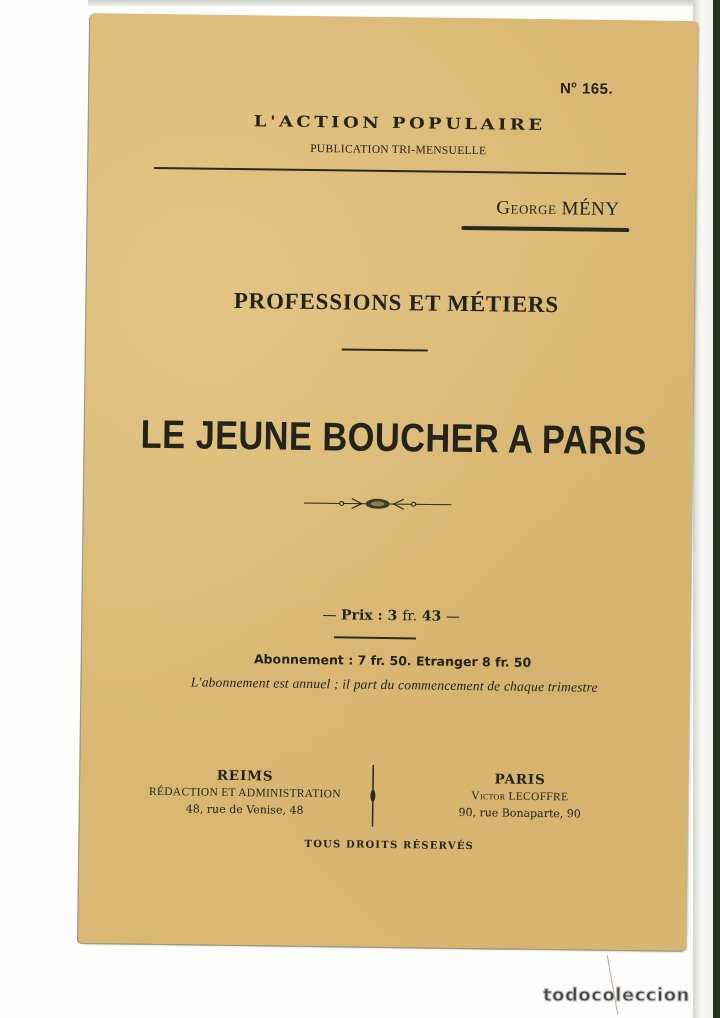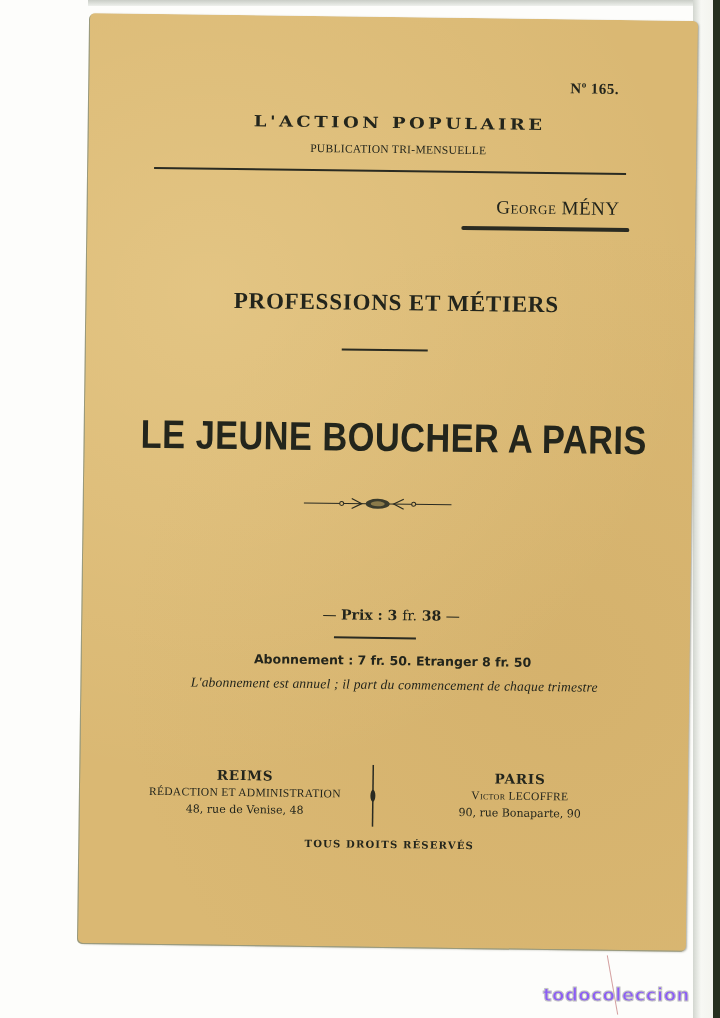--- a/index.html
+++ b/index.html
@@ -18,21 +18,21 @@
       background-image:
         radial-gradient(circle at 20% 30%, rgba(255,235,180,0.25), transparent 60%),
         radial-gradient(circle at 80% 70%, rgba(190,150,80,0.18), transparent 55%);
       border-radius: 5px;
       box-shadow: -1px 1px 0 #9a9a7c, 1px 1px 2px rgba(80,80,60,0.45);
       transform: rotate(0.75deg);
       transform-origin: center center;
       color: #23251c;
     }
 
-    .issue-no { position: absolute; right: 78px; top: 60px; font-family: Liberation Serif, serif; font-weight: bold; font-size: 15px; letter-spacing: 0.5px; }
+    .issue-no { position: absolute; right: 84px; top: 60px; font-family: Liberation Sans, sans-serif; font-weight: bold; font-size: 15px; letter-spacing: 0.5px; }
     .issue-no sup { font-size: 9px; }
     .masthead { position: absolute; left: 0; right: 0; top: 95px; text-align: center; font-family: "DejaVu Serif", serif; font-weight: bold; font-size: 18px; letter-spacing: 3.5px; padding-left: 14px; transform: scaleY(0.85); }
     .subtitle { position: absolute; left: 0; right: 0; top: 126px; text-align: center; font-size: 11.5px; letter-spacing: 0.3px; padding-left: 12px; }
     .rule-top { position: absolute; left: 66px; right: 70px; top: 153px; height: 1.5px; background: #2a2b22; }
 
     .author { position: absolute; right: 76px; top: 178px; font-size: 19px; letter-spacing: 0.5px; font-variant: small-caps; }
     .author-rule { position: absolute; right: 66px; top: 208px; width: 168px; height: 4px; background: #2a2b22; border-radius: 2px; }
 
     .series { position: absolute; left: 0; right: 0; top: 273px; text-align: center; font-weight: bold; font-size: 23px; letter-spacing: 0.8px; padding-left: 12px; }
     .series-rule { position: absolute; left: 256px; width: 86px; top: 332px; height: 1.5px; background: #2a2b22; }
@@ -49,21 +49,21 @@
 
     .col { position: absolute; top: 752px; text-align: center; }
     .col-left { left: 50px; width: 230px; }
     .col-right { left: 340px; width: 200px; }
     .col .city { font-weight: bold; font-size: 13.5px; letter-spacing: 0.8px; font-family: "DejaVu Serif", serif; }
     .col .line2 { font-size: 11.5px; margin-top: 3px; letter-spacing: 0.3px; }
     .col .line3 { font-size: 11px; margin-top: 5px; font-family: "DejaVu Serif", serif; }
     .col-divider { position: absolute; left: 288px; top: 748px; width: 10px; height: 62px; }
     .rights { position: absolute; left: 0; right: 0; top: 822px; text-align: center; font-size: 10px; letter-spacing: 1.2px; font-family: "DejaVu Serif", serif; font-weight: bold; padding-left: 12px; }
 
-    .watermark { position: absolute; left: 543px; top: 984px; font-family: "DejaVu Sans", sans-serif; font-weight: bold; font-size: 18px; color: #8b5cf6; letter-spacing: 0.5px; -webkit-text-stroke: 1px #c4c4c4; text-shadow: 0 0 1px #aaa; }
+    .watermark { position: absolute; left: 543px; top: 984px; font-family: "DejaVu Sans", sans-serif; font-weight: bold; font-size: 18px; color: #404040; letter-spacing: 0.5px; -webkit-text-stroke: 1px #c4c4c4; text-shadow: 0 0 1px #aaa; }
     .redline { position: absolute; left: 612px; top: 955px; width: 1px; height: 60px; background: #d4a0a0; transform: rotate(-10deg); }
   </style>
 </head>
 <body>
 
 <div class="scan-top"></div>
 <div class="scan-right-light"></div>
 <div class="scan-right"></div>
 
 <div class="page">
@@ -85,21 +85,21 @@
   <svg class="ornament" viewBox="0 0 148 14">
     <line x1="0" y1="7" x2="148" y2="7" stroke="#2a2b22" stroke-width="1"></line>
     <circle cx="38" cy="7" r="2" fill="#dab873" stroke="#2a2b22" stroke-width="1"></circle>
     <circle cx="110" cy="7" r="2" fill="#dab873" stroke="#2a2b22" stroke-width="1"></circle>
     <path d="M48 2 L58 7 L48 12 M100 2 L90 7 L100 12" stroke="#2a2b22" stroke-width="1.2" fill="none"></path>
     <ellipse cx="74" cy="7" rx="12" ry="5" fill="#3a3b2c"></ellipse>
     <ellipse cx="74" cy="7" rx="7" ry="2.5" fill="#8a7a4a"></ellipse>
   </svg>
 
   <div class="price">
-    <span class="light">— </span><span>Prix : 3 </span><span class="light">fr.</span><span> 38</span><span class="light"> —</span>
+    <span class="light">— </span><span>Prix : 3 </span><span class="light">fr.</span><span> 43</span><span class="light"> —</span>
   </div>
   <div class="price-rule"></div>
   <div class="subscription">Abonnement : 7 fr. 50. Etranger 8 fr. 50</div>
   <div class="subscription-note">L'abonnement est annuel ; il part du commencement de chaque trimestre</div>
 
   <div class="col col-left">
     <div class="city">REIMS</div>
     <div class="line2">RÉDACTION ET ADMINISTRATION</div>
     <div class="line3">48, rue de Venise, 48</div>
   </div>

